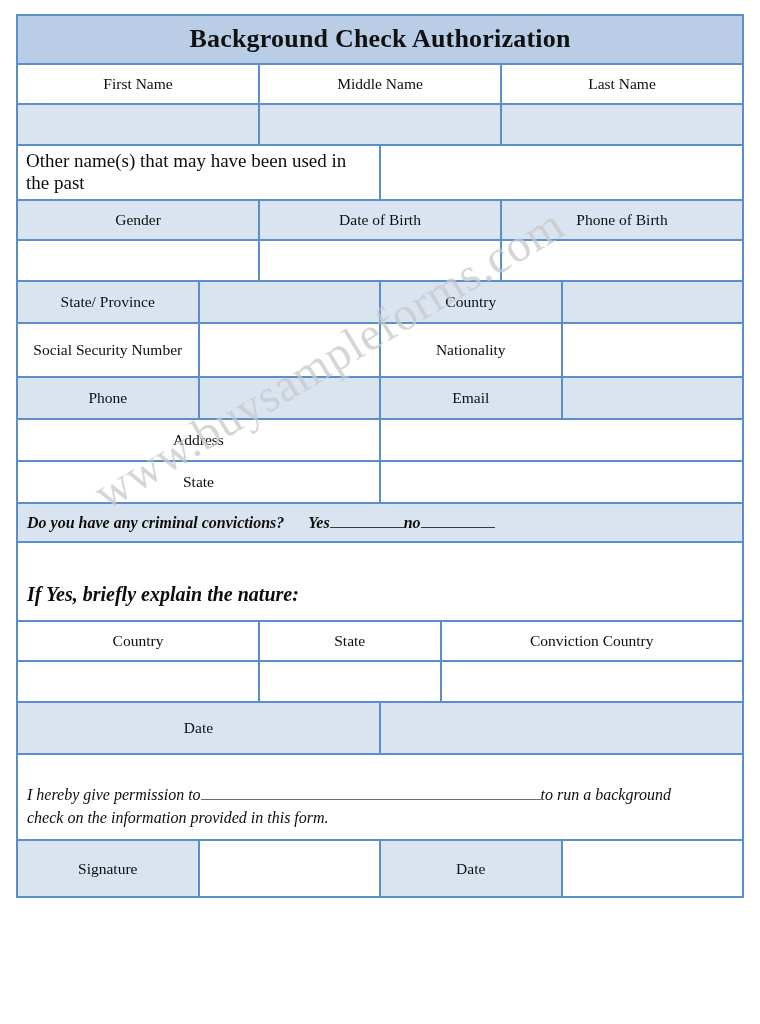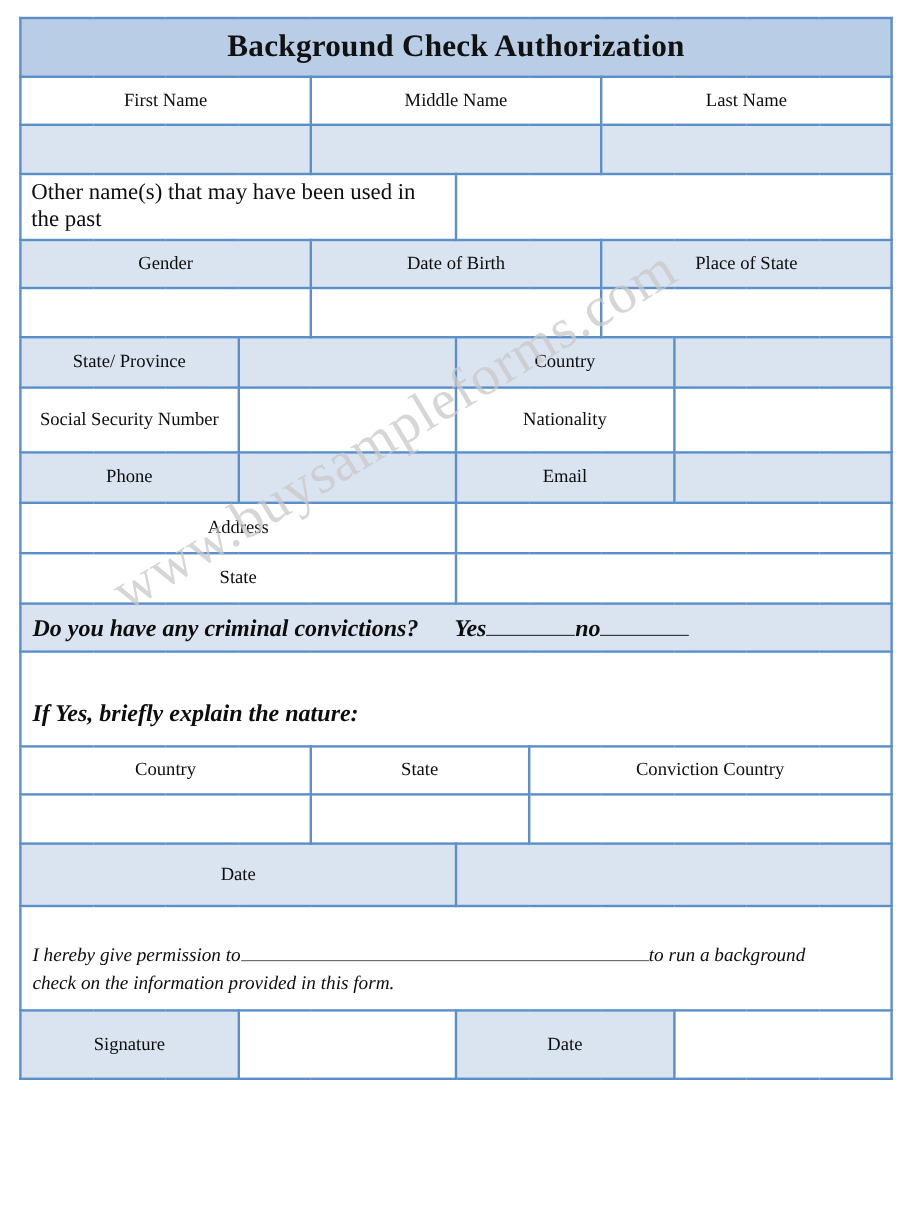--- a/index.html
+++ b/index.html
@@ -94,21 +94,21 @@
     font-size: 15.5px;
     color: #111111;
     padding: 7px 6px 8px 6px;
   }
 
   .ital-bold {
     display: block;
     text-align: left;
     font-weight: bold;
     font-style: italic;
-    font-size: 20px;
+    font-size: 16px;
     color: #0d0d0d;
     padding: 6px 10px 6px 9px;
     white-space: nowrap;
   }
   .ital-bold .ul {
     display: inline-block;
     border-bottom: 1.6px solid #3a3a3a;
     height: 0.95em;
     vertical-align: baseline;
   }
@@ -208,21 +208,21 @@
     </tr>
 
     <tr>
       <td class="sh-blue h-lbl" colspan="4">
         <span class="lbl">Gender</span>
       </td>
       <td class="sh-blue h-lbl" colspan="4">
         <span class="lbl">Date of Birth</span>
       </td>
       <td class="sh-blue h-lbl" colspan="4">
-        <span class="lbl">Place of State</span>
+        <span class="lbl">Phone of Birth</span>
       </td>
     </tr>
 
     <tr>
       <td class="sh-white h-in" colspan="4">
         <span class="lbl"></span>
       </td>
       <td class="sh-white h-in" colspan="4">
         <span class="lbl"></span>
       </td>

